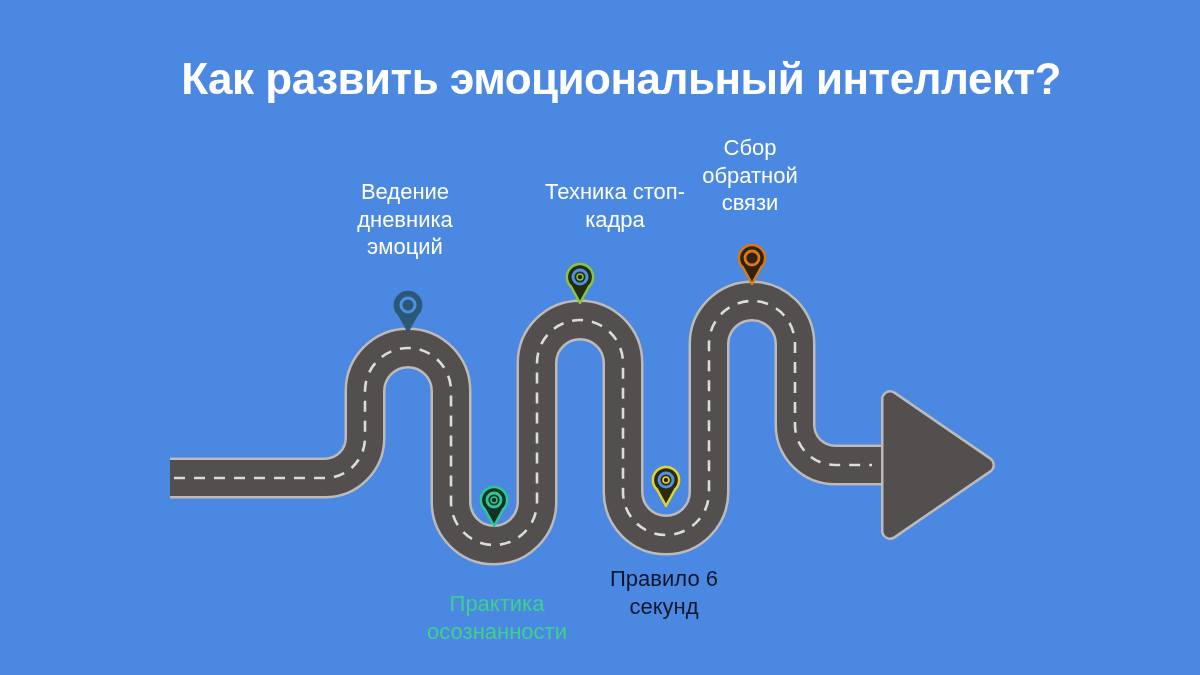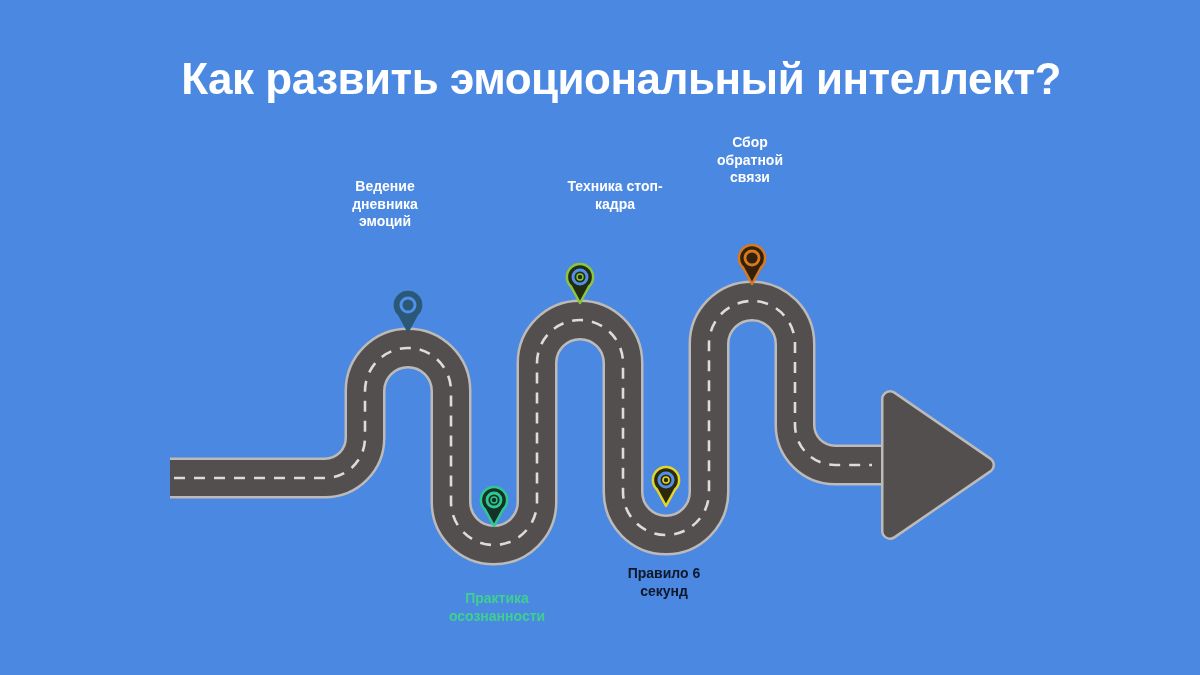--- a/index.html
+++ b/index.html
@@ -16,21 +16,21 @@
     position:absolute;top:54px;left:621px;
     transform:translateX(-50%);
     white-space:nowrap;
     font-size:44px;font-weight:700;color:#ffffff;
     letter-spacing:-0.5px;
   }
   .road-svg{position:absolute;left:0;top:0;}
   .step-label{
     position:absolute;transform:translateX(-50%);
     text-align:center;white-space:pre-line;
-    font-size:14px;font-weight:700;line-height:1.25;
+    font-size:22px;font-weight:400;line-height:1.25;
   }
   .label-white{color:#ffffff;}
   .label-mint{color:#3fd08f;}
   .label-yellow{color:#0f172a;}
 </style>
 </head>
 <body>
 
 <div class="stage">
 
@@ -81,21 +81,21 @@
       <circle cx="0" cy="-26" r="3" fill="#2d290a" stroke="#e3d62b" stroke-width="1.6"></circle>
     </g>
 
     <g transform="translate(752,284)">
       <path d="M 0 0 L -9 -16.5 A 13.1 13.1 0 1 1 9 -16.5 Z" fill="#33210c" stroke="#d9791f" stroke-width="2.5" stroke-linejoin="round"></path>
       <circle cx="0" cy="-26" r="7" fill="none" stroke="#d9791f" stroke-width="2.8"></circle>
       <circle cx="0" cy="-26" r="3" fill="#33210c"></circle>
     </g>
   </svg>
 
-  <div class="step-label label-white" style="left:385px;top:178px;">Ведение
+  <div class="step-label label-white" style="left:405px;top:178px;">Ведение
 дневника
 эмоций</div>
 
   <div class="step-label label-white" style="left:583px;top:178px;margin-left:32px;">Техника стоп-
 кадра</div>
 
   <div class="step-label label-white" style="left:750px;top:134px;">Сбор
 обратной
 связи</div>
 

